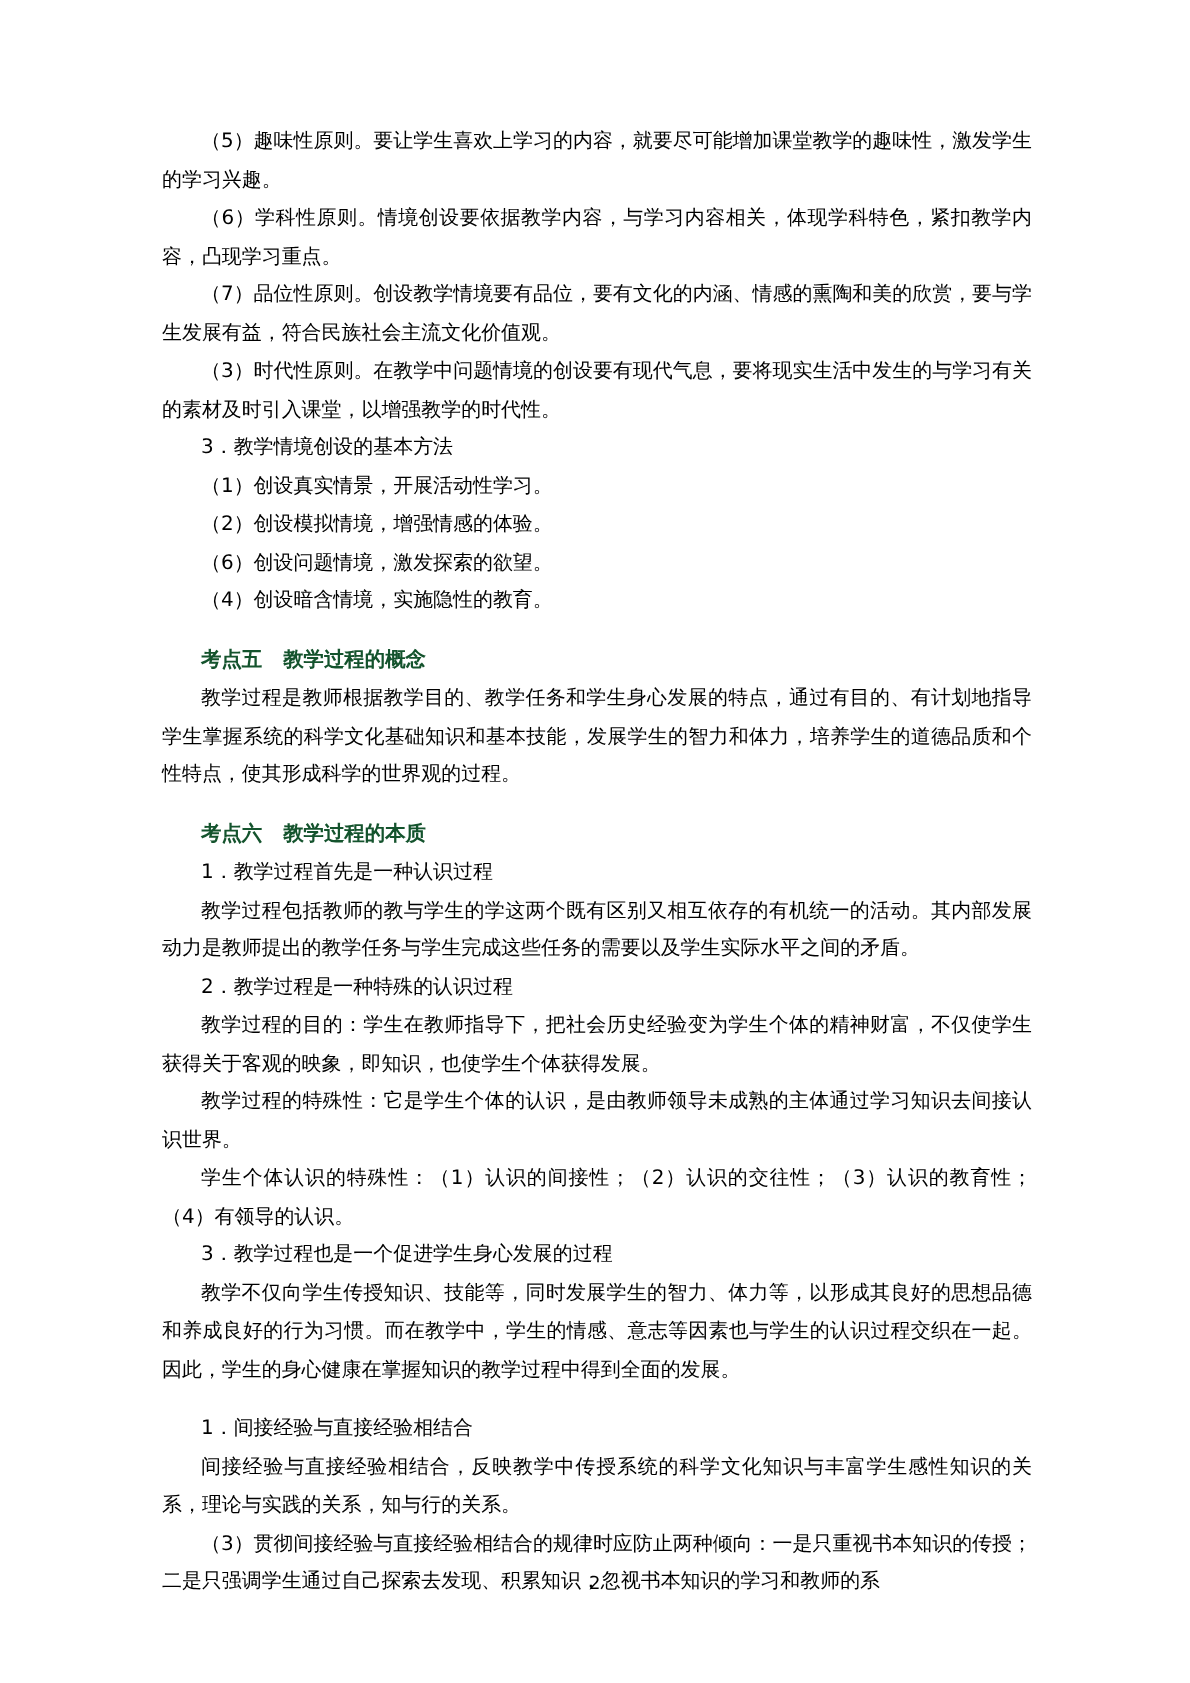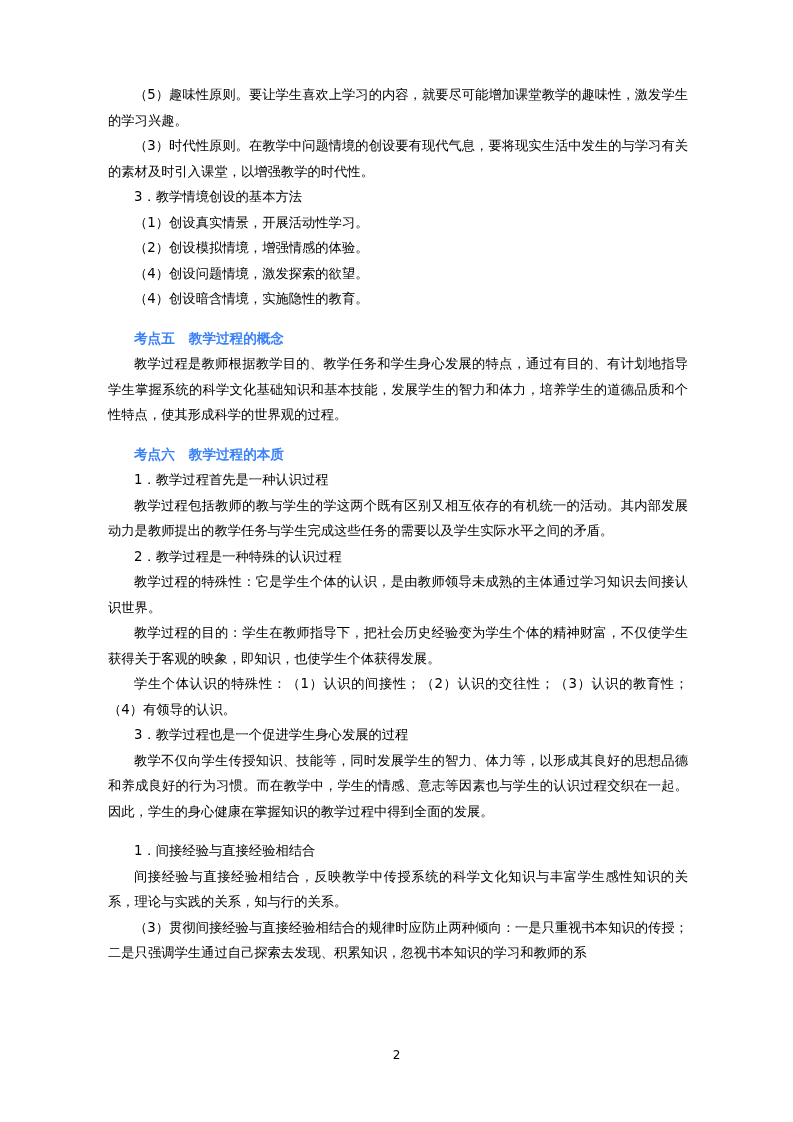--- a/index.html
+++ b/index.html
@@ -32,21 +32,21 @@
     text-justify: inter-ideograph;
     margin: 0;
   }
   .indent {
     text-indent: 26px;
   }
   .heading {
     font-size: 13.6px;
     line-height: 25.5px;
     font-weight: bold;
-    color: #3b82f6;
+    color: #14532d;
     margin: 0;
     text-indent: 26px;
   }
   .heading .hd-sp {
     display: inline-block;
     width: 14px;
   }
   .gap {
     height: 14px;
   }
@@ -60,40 +60,42 @@
     color: #000000;
   }
 </style>
 </head>
 <body>
 
 <div class="page">
   <div class="content">
 
     <p class="para indent">（5）趣味性原则。要让学生喜欢上学习的内容，就要尽可能增加课堂教学的趣味性，激发学生的学习兴趣。</p>
+    <p class="para indent">（6）学科性原则。情境创设要依据教学内容，与学习内容相关，体现学科特色，紧扣教学内容，凸现学习重点。</p>
+    <p class="para indent">（7）品位性原则。创设教学情境要有品位，要有文化的内涵、情感的熏陶和美的欣赏，要与学生发展有益，符合民族社会主流文化价值观。</p>
     <p class="para indent">（3）时代性原则。在教学中问题情境的创设要有现代气息，要将现实生活中发生的与学习有关的素材及时引入课堂，以增强教学的时代性。</p>
     <p class="para indent">3．教学情境创设的基本方法</p>
     <p class="para indent">（1）创设真实情景，开展活动性学习。</p>
     <p class="para indent">（2）创设模拟情境，增强情感的体验。</p>
-    <p class="para indent">（4）创设问题情境，激发探索的欲望。</p>
+    <p class="para indent">（6）创设问题情境，激发探索的欲望。</p>
     <p class="para indent">（4）创设暗含情境，实施隐性的教育。</p>
 
     <div class="gap"></div>
 
     <p class="heading"><span>考点五</span><span class="hd-sp"></span><span>教学过程的概念</span></p>
     <p class="para indent">教学过程是教师根据教学目的、教学任务和学生身心发展的特点，通过有目的、有计划地指导学生掌握系统的科学文化基础知识和基本技能，发展学生的智力和体力，培养学生的道德品质和个性特点，使其形成科学的世界观的过程。</p>
 
     <div class="gap"></div>
 
     <p class="heading"><span>考点六</span><span class="hd-sp"></span><span>教学过程的本质</span></p>
     <p class="para indent">1．教学过程首先是一种认识过程</p>
     <p class="para indent">教学过程包括教师的教与学生的学这两个既有区别又相互依存的有机统一的活动。其内部发展动力是教师提出的教学任务与学生完成这些任务的需要以及学生实际水平之间的矛盾。</p>
     <p class="para indent">2．教学过程是一种特殊的认识过程</p>
+    <p class="para indent">教学过程的目的：学生在教师指导下，把社会历史经验变为学生个体的精神财富，不仅使学生获得关于客观的映象，即知识，也使学生个体获得发展。</p>
     <p class="para indent">教学过程的特殊性：它是学生个体的认识，是由教师领导未成熟的主体通过学习知识去间接认识世界。</p>
-    <p class="para indent">教学过程的目的：学生在教师指导下，把社会历史经验变为学生个体的精神财富，不仅使学生获得关于客观的映象，即知识，也使学生个体获得发展。</p>
     <p class="para indent">学生个体认识的特殊性：（1）认识的间接性；（2）认识的交往性；（3）认识的教育性；（4）有领导的认识。</p>
     <p class="para indent">3．教学过程也是一个促进学生身心发展的过程</p>
     <p class="para indent">教学不仅向学生传授知识、技能等，同时发展学生的智力、体力等，以形成其良好的思想品德和养成良好的行为习惯。而在教学中，学生的情感、意志等因素也与学生的认识过程交织在一起。因此，学生的身心健康在掌握知识的教学过程中得到全面的发展。</p>
 
     <div class="gap"></div>
 
     <p class="para indent">1．间接经验与直接经验相结合</p>
     <p class="para indent">间接经验与直接经验相结合，反映教学中传授系统的科学文化知识与丰富学生感性知识的关系，理论与实践的关系，知与行的关系。</p>
     <p class="para indent">（3）贯彻间接经验与直接经验相结合的规律时应防止两种倾向：一是只重视书本知识的传授；二是只强调学生通过自己探索去发现、积累知识，忽视书本知识的学习和教师的系</p>
 

